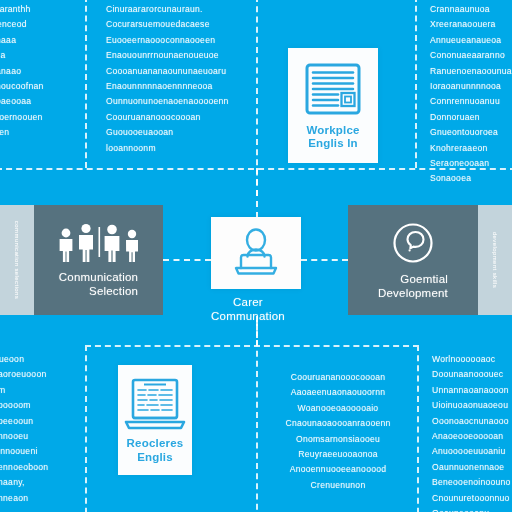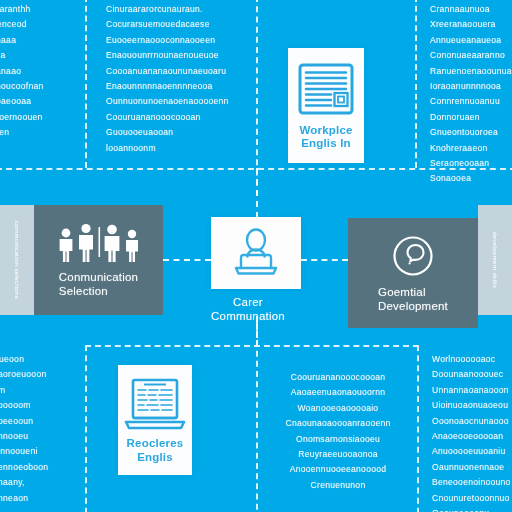--- a/index.html
+++ b/index.html
@@ -46,27 +46,27 @@
     color:rgba(255,255,255,.92);
     text-shadow:0 0 1px rgba(255,255,255,.5);
   }
   .slatepanel{
     position:absolute;top:0;height:110px;
     background:#56727f;
     display:flex;flex-direction:column;
     align-items:center;justify-content:center;
   }
   #panel-left{left:34px;width:129px;}
-  #panel-right{left:348px;width:130px;margin-top:13px;}
+  #panel-right{left:348px;width:130px;}
   .panel-label{
     margin-top:7px;
     color:#ffffff;
     font-size:11.5px;
     line-height:14px;
-    text-align:left;
+    text-align:right;
     letter-spacing:.2px;
     text-shadow:0 0 1.4px rgba(255,255,255,.35);
   }
 
   
   #hub{position:absolute;left:211px;top:217px;width:74px;text-align:center;}
   #hub-card{
     width:90px;height:72px;background:#fdfdfd;
     display:flex;align-items:center;justify-content:center;
     box-shadow:0 0 6px rgba(0,0,0,.07);
@@ -80,21 +80,21 @@
   .card{
     position:absolute;background:#fbfdfe;
     display:flex;flex-direction:column;
     align-items:center;justify-content:center;
     box-shadow:0 0 7px rgba(0,0,0,.06);
   }
   .card-label{
     margin-top:5px;color:#2aa7e0;font-size:11.5px;line-height:13.5px;
     text-align:center;font-weight:bold;letter-spacing:.2px;
   }
-  #card-workplace{left:288px;top:48px;width:76px;height:115px;}
+  #card-workplace{left:288px;top:48px;width:90px;height:115px;}
   #card-resources{left:118px;top:365px;width:74px;height:110px;}
 
   
   .conn{position:absolute;border-top:2px dashed rgba(255,255,255,.9);height:0;}
   .connv{position:absolute;border-left:2px dashed rgba(255,255,255,.9);width:0;}
 
   svg{display:block;}
 </style>
 </head>
 <body>

